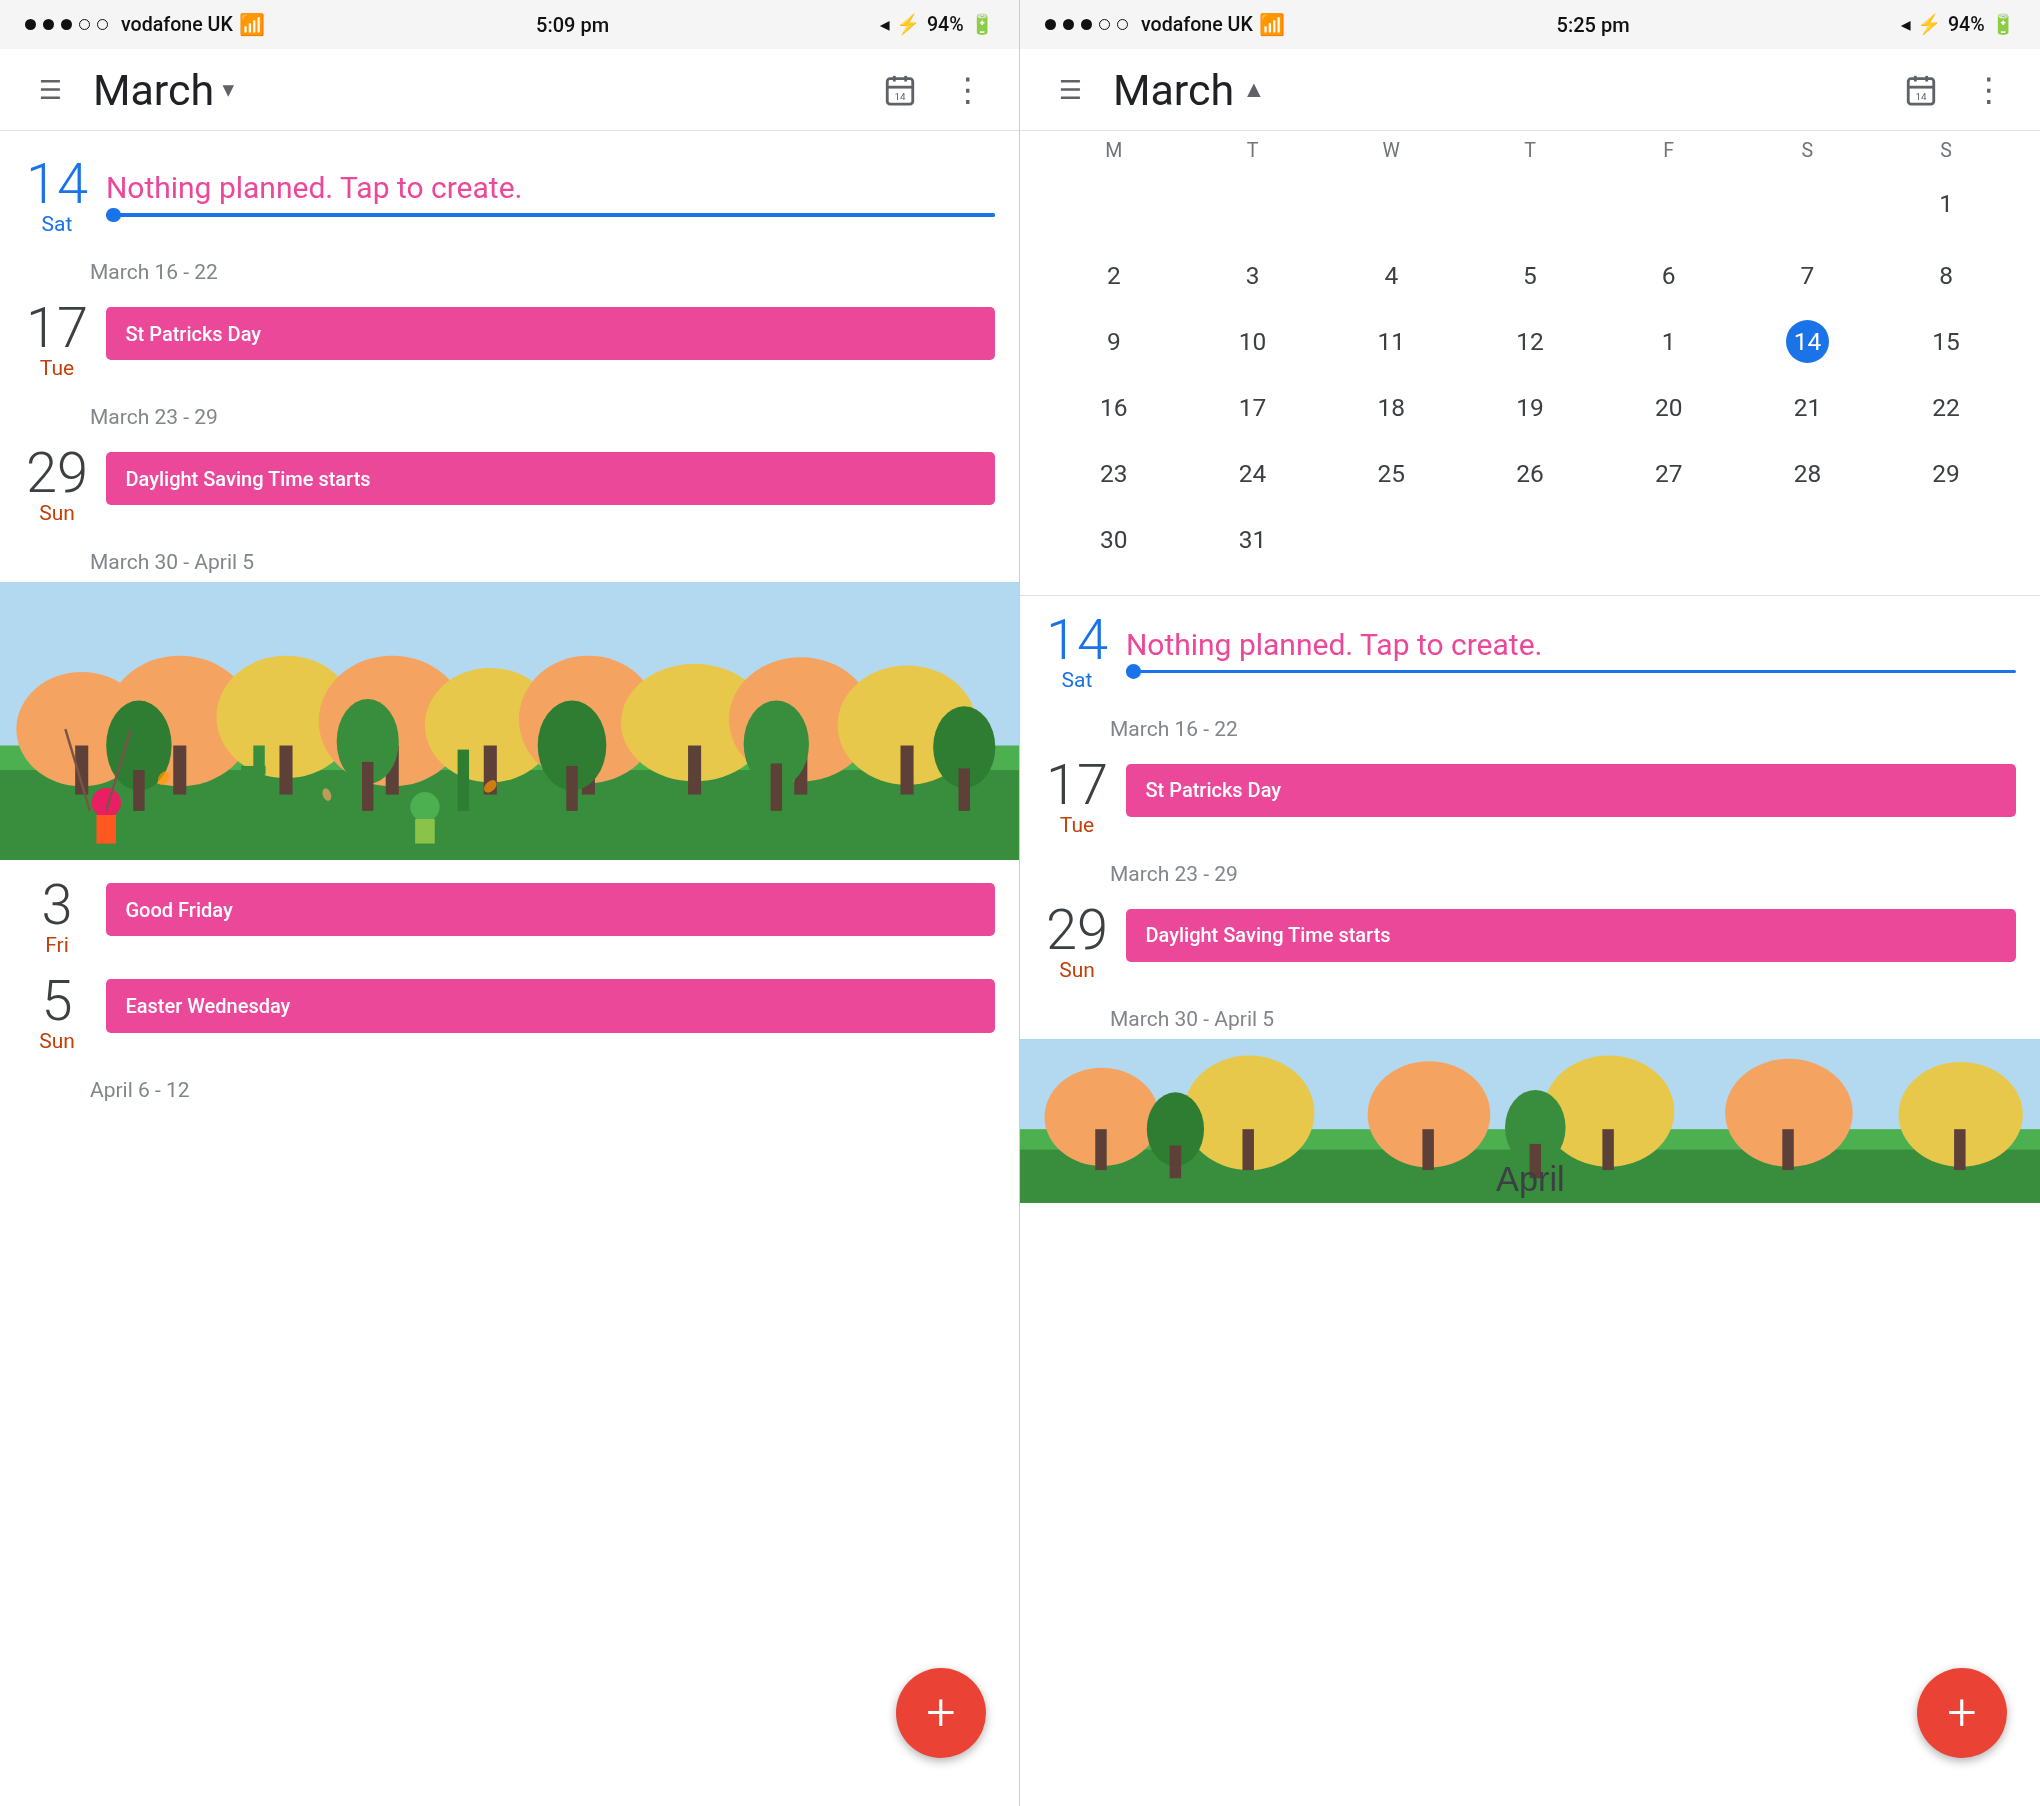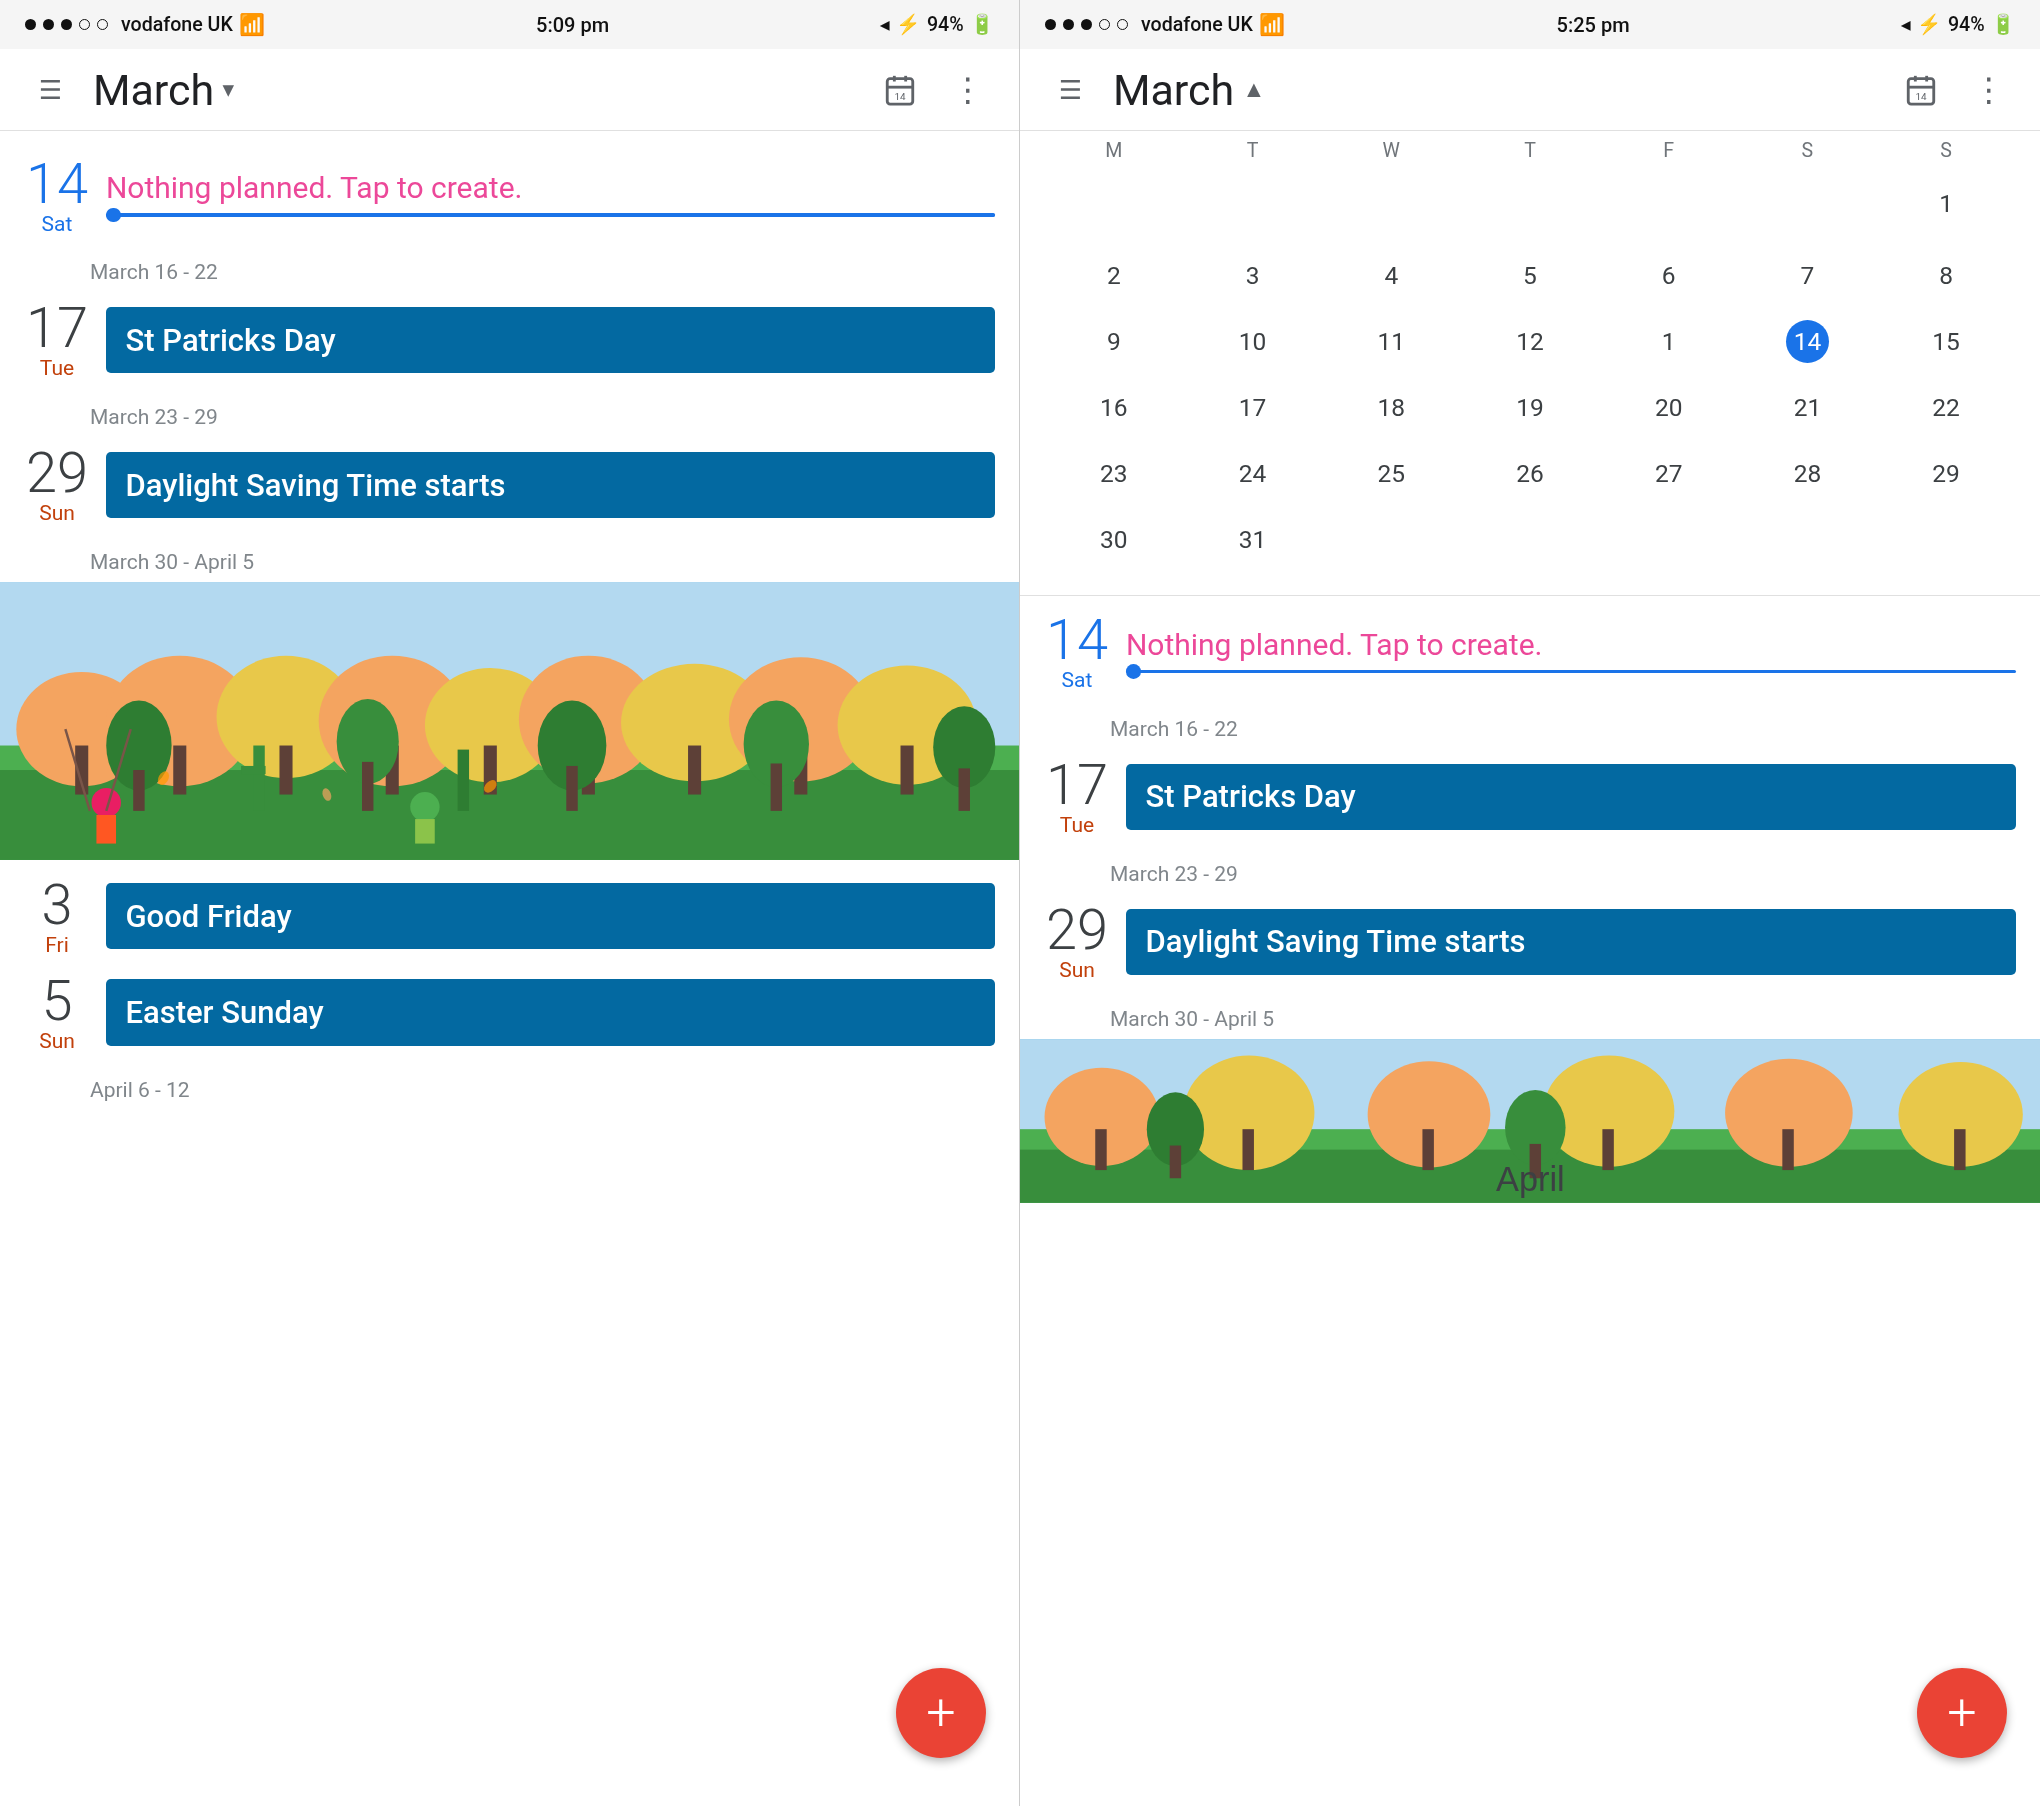--- a/index.html
+++ b/index.html
@@ -135,25 +135,25 @@
       height: 14.7px;
       background: #1a73e8;
       border-radius: 50%;
       position: absolute;
       left: 0;
       top: -5.7px;
     }
 
     
     .event-chip {
-      background: #0369a1;
+      background: #ec4899;
       color: #fff;
       border-radius: 4.9px;
       padding: 14.7px 19.6px;
-      font-size: 31px;
+      font-size: 20px;
       font-weight: 500;
       margin-top: 6.5px;
       cursor: pointer;
     }
 
     
     .spring-illustration {
       width: 100%;
       height: 278px;
       background: linear-gradient(180deg, #87ceeb 0%, #87ceeb 35%, #4caf50 35%, #2e7d32 100%);
@@ -389,21 +389,21 @@
         <div class="event-chip">Good Friday</div>
       </div>
     </div>
 
     <div class="day-row">
       <div class="day-num-col">
         <div class="day-num">5</div>
         <div class="day-name">Sun</div>
       </div>
       <div class="events-col">
-        <div class="event-chip">Easter Sunday</div>
+        <div class="event-chip">Easter Wednesday</div>
       </div>
     </div>
 
     <div class="week-label">April 6 - 12</div>
 
   </div>
 
   <div class="fab">
     <span style="font-size:52px;font-weight:300;line-height:1;">+</span>
   </div>

